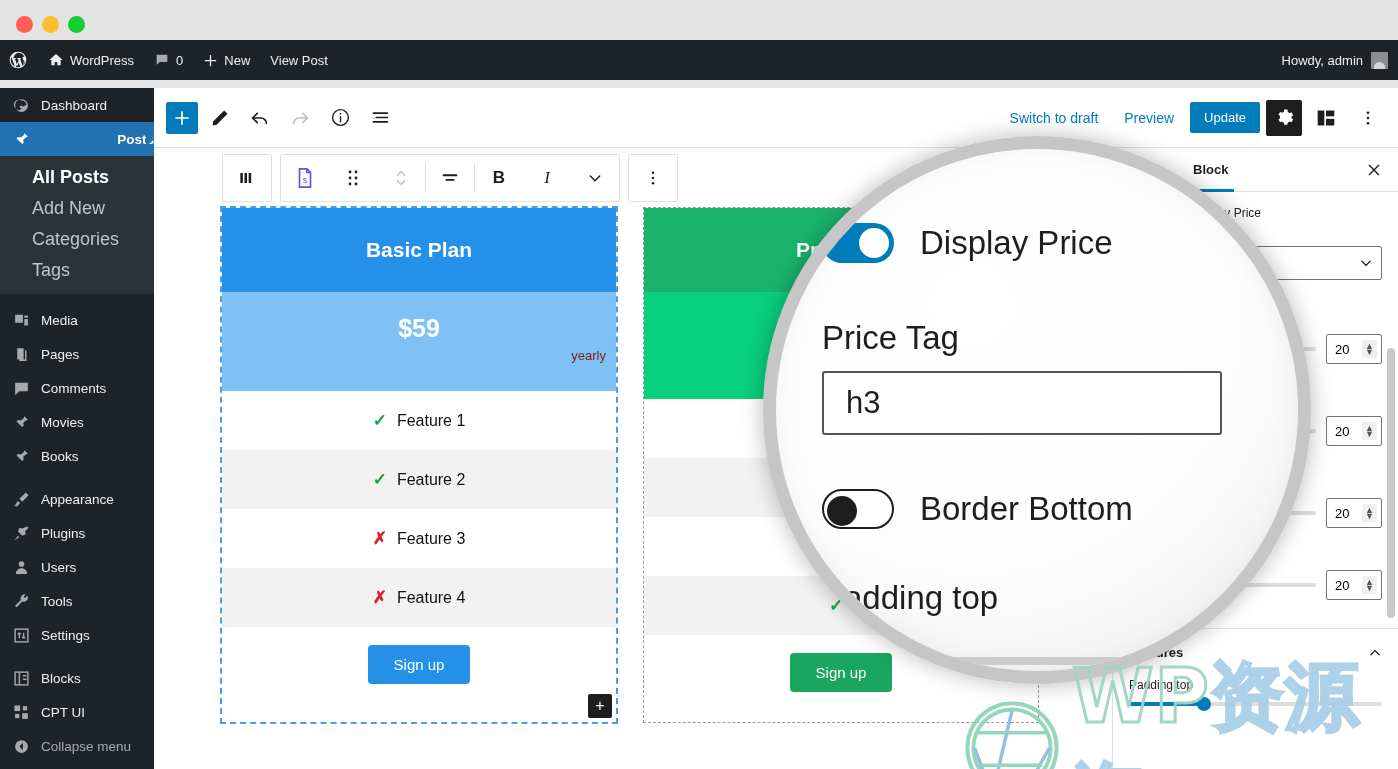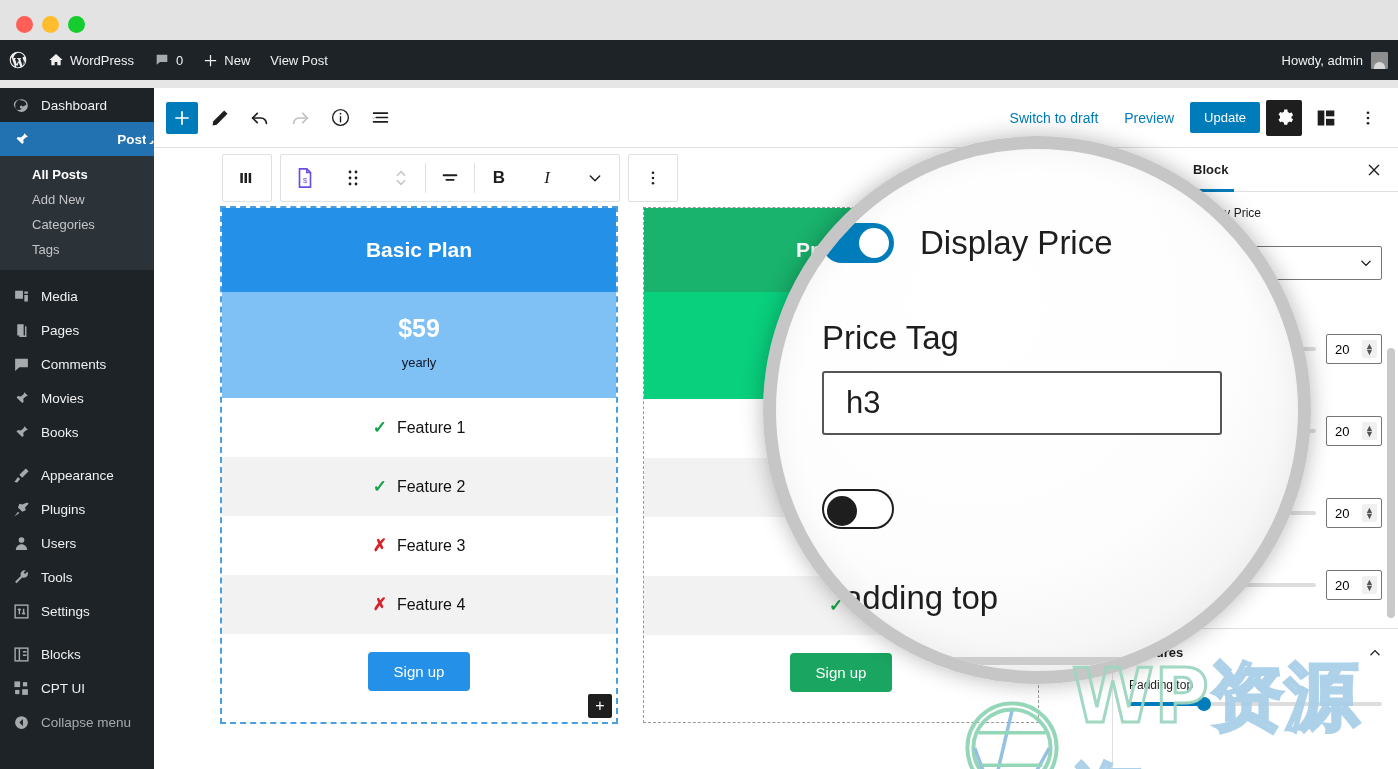--- a/index.html
+++ b/index.html
@@ -47,21 +47,21 @@
     display: flex; align-items: center; gap: 10px;
     height: 34px; padding-left: 11px; color: #f0f0f1;
   }
   .menu-item.active { background: #2271b1; color: #fff; font-weight: 600; position: relative; justify-content: space-between; }
   .menu-item.active::after {
     content: ""; position: absolute; right: -8px; top: 50%; transform: translateY(-50%);
     border: 8px solid transparent; border-left-color: #2271b1;
   }
   .menu-item.dim { color: #a7aaad; }
   .submenu { background: #2c3338; padding: 6px 0 8px 0; }
-  .sub-item { padding: 5px 0 5px 32px; font-size: 13px; color: #c3c4c7; }
+  .sub-item { padding: 5px 0 5px 32px; font-size: 18px; color: #c3c4c7; }
   .sub-item.cur { color: #fff; font-weight: 700; }
   .mi-icon { width: 20px; height: 20px; display: inline-flex; align-items: center;
              justify-content: center; color: #a7aaad; flex: 0 0 20px; }
   .menu-item.active .mi-icon { color: #fff; }
   .menu-gap { height: 9px; }
 
   
   .ed-header {
     position: absolute; top: 88px; left: 154px; width: 1244px; height: 60px;
     background: #fff; border-bottom: 1px solid #e0e0e0;
@@ -95,21 +95,21 @@
   .tb-sep { width: 1px; background: #e0e0e0; margin: 8px 0; }
 
   
   .cards { position: absolute; left: 68px; top: 60px; display: flex; gap: 28px; }
   .card { width: 394px; background: #fff; position: relative; }
   .card.sel { outline: 2px dashed #4a9fe0; outline-offset: 0px; }
   .card.sel2 { outline: 1px dashed #999; outline-offset: 0px; }
   .card-head { text-align: center; font-size: 21px; font-weight: 700; color: #fff; padding: 30px 10px; }
   .card-price { text-align: center; padding: 22px 10px 28px; }
   .price-amt { font-size: 25px; font-weight: 700; color: #fff; }
-  .price-per { font-size: 13px; color: #0f172a; margin-top: 12px; }
+  .price-per { font-size: 13px; color: #7f1d1d; margin-top: 5px; text-align: right; }
   .feat { display: flex; align-items: center; justify-content: center; gap: 10px;
           height: 59px; font-size: 16px; color: #111; }
   .feat.alt { background: #f2f2f2; }
   .feat .yes { color: #14a34a; font-size: 17px; font-weight: 700; }
   .feat .no { color: #d7232b; font-size: 17px; font-weight: 700; }
   .card-cta { display: flex; justify-content: center; padding: 18px 0 30px; }
   .signup { font-size: 15px; color: #fff; padding: 11px 26px; border-radius: 4px; }
   .plus-badge { position: absolute; right: 4px; bottom: 4px; width: 24px; height: 24px;
                 background: #1e1e1e; color: #fff; display: flex; align-items: center;
                 justify-content: center; font-size: 16px; border-radius: 2px; }
@@ -687,20 +687,21 @@
 
       <div class="mg-title" style="margin-top:56px">Price Tag</div>
       <div class="mg-input" style="margin-top:14px;width:400px">
         <span>h3</span>
       </div>
 
       <div class="mg-row" style="margin-top:54px">
         <div class="toggle off">
             <span class="tk"></span>
           </div>
+        <div class="mg-label">Border Bottom</div>
       </div>
 
       <div class="mg-title" style="margin-top:50px">Padding top</div>
       <div class="mg-slider" style="margin-top:40px">
         <div class="fill"></div>
           <div class="knob"></div>
       </div>
     </div>
   </div>
 

